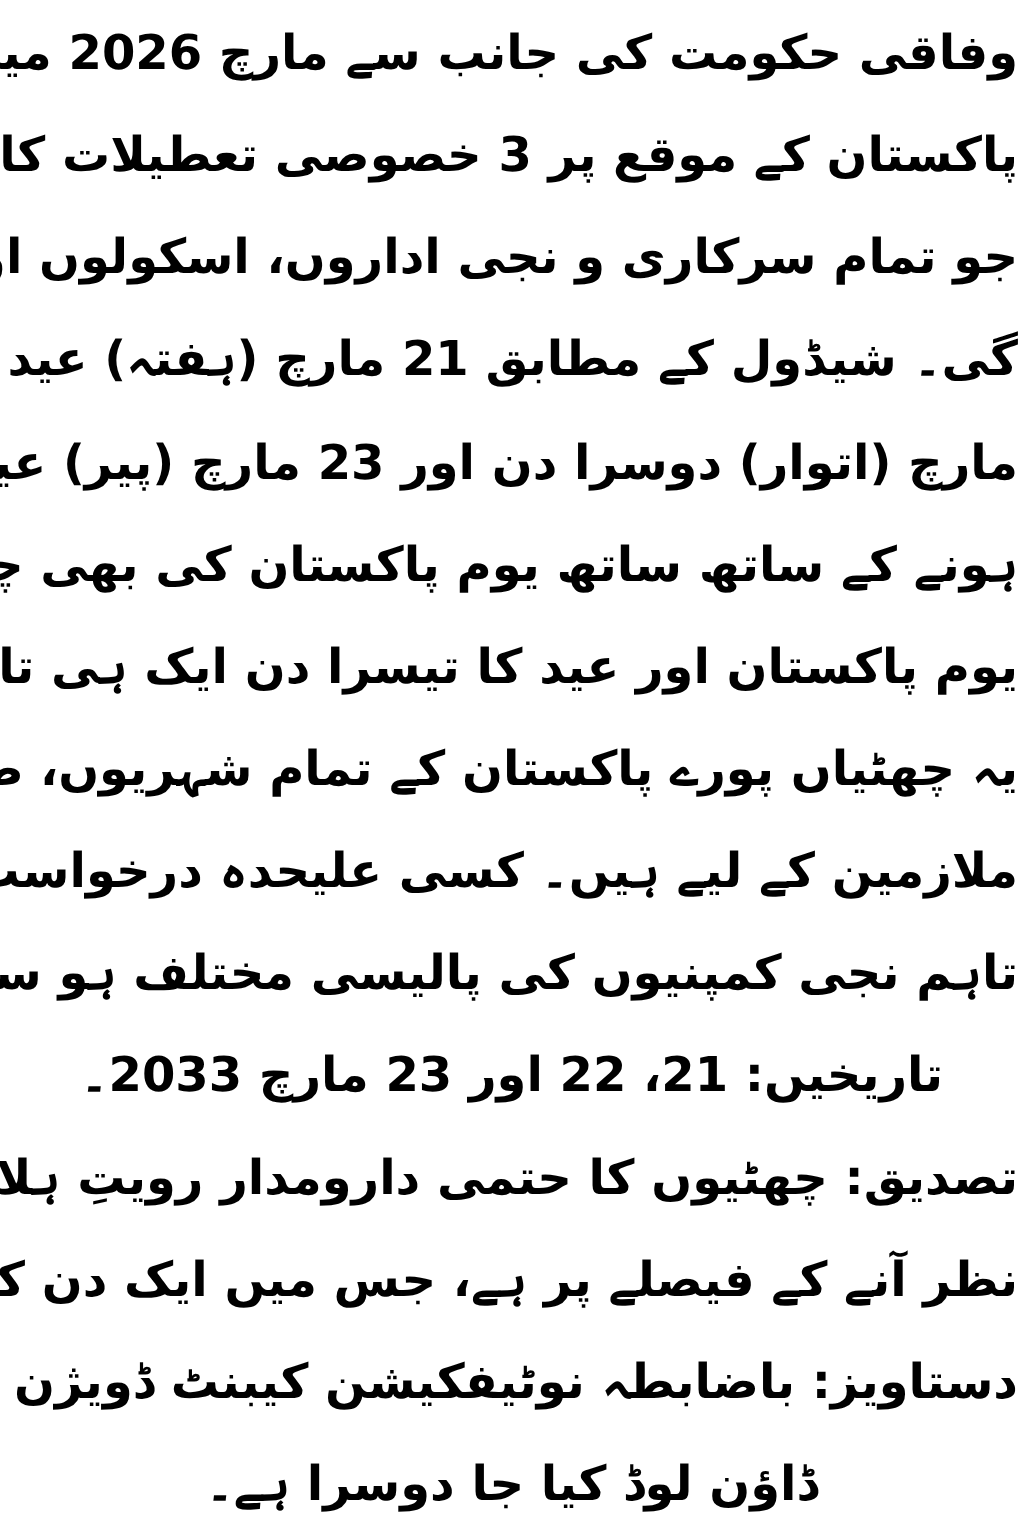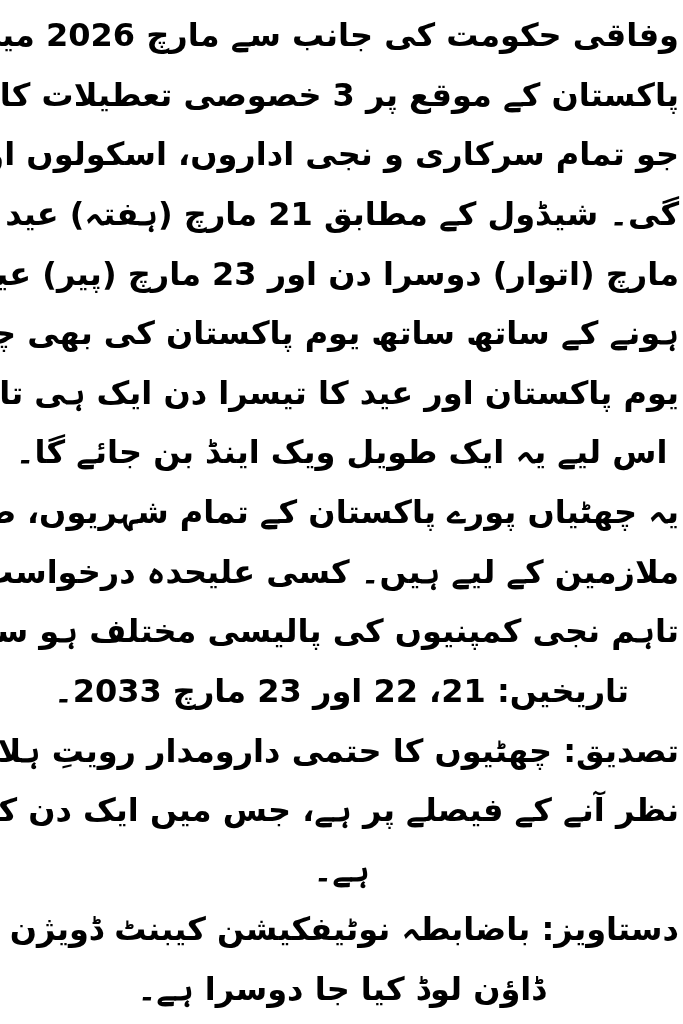--- a/index.html
+++ b/index.html
@@ -40,23 +40,21 @@
 <body>
 
 <div class="document">
   <div class="text-line">وفاقی حکومت کی جانب سے مارچ 2026 میں عید الفطر اور یوم</div>
   <div class="text-line">پاکستان کے موقع پر 3 خصوصی تعطیلات کا اعلان کیا گیا ہے،</div>
   <div class="text-line">جو تمام سرکاری و نجی اداروں، اسکولوں اور بینکوں پر لاگو ہوں</div>
   <div class="text-line">گی۔ شیڈول کے مطابق 21 مارچ (ہفتہ) عید کا پہلا دن، 22</div>
   <div class="text-line">مارچ (اتوار) دوسرا دن اور 23 مارچ (پیر) عید کا تیسرا دن</div>
   <div class="text-line">ہونے کے ساتھ ساتھ یوم پاکستان کی بھی چھٹی ہو گی۔ چونکہ</div>
   <div class="text-line">یوم پاکستان اور عید کا تیسرا دن ایک ہی تاریخ کو آ رہے ہیں،</div>
-  <div class="text-line">اس لیے یہ ایک طویل ویک اینڈ بن جائے گا۔</div>
   <div class="text-line">یہ چھٹیاں پورے پاکستان کے تمام شہریوں، طالب علموں اور</div>
   <div class="text-line">ملازمین کے لیے ہیں۔ کسی علیحدہ درخواست کی ضرورت نہیں،</div>
   <div class="text-line">تاہم نجی کمپنیوں کی پالیسی مختلف ہو سکتی ہے۔</div>
   <div class="text-line">تاریخیں: 21، 22 اور 23 مارچ 2033۔</div>
   <div class="text-line">تصدیق: چھٹیوں کا حتمی دارومدار رویتِ ہلال کمیٹی کے چاند</div>
   <div class="text-line">نظر آنے کے فیصلے پر ہے، جس میں ایک دن کی تبدیلی ممکن</div>
-  <div class="text-line">ہے۔</div>
   <div class="text-line">دستاویز: باضابطہ نوٹیفکیشن کیبنٹ ڈویژن کی ویب سائٹ سے</div>
   <div class="text-line">ڈاؤن لوڈ کیا جا دوسرا ہے۔</div>
 </div>
 
 </body></html>

